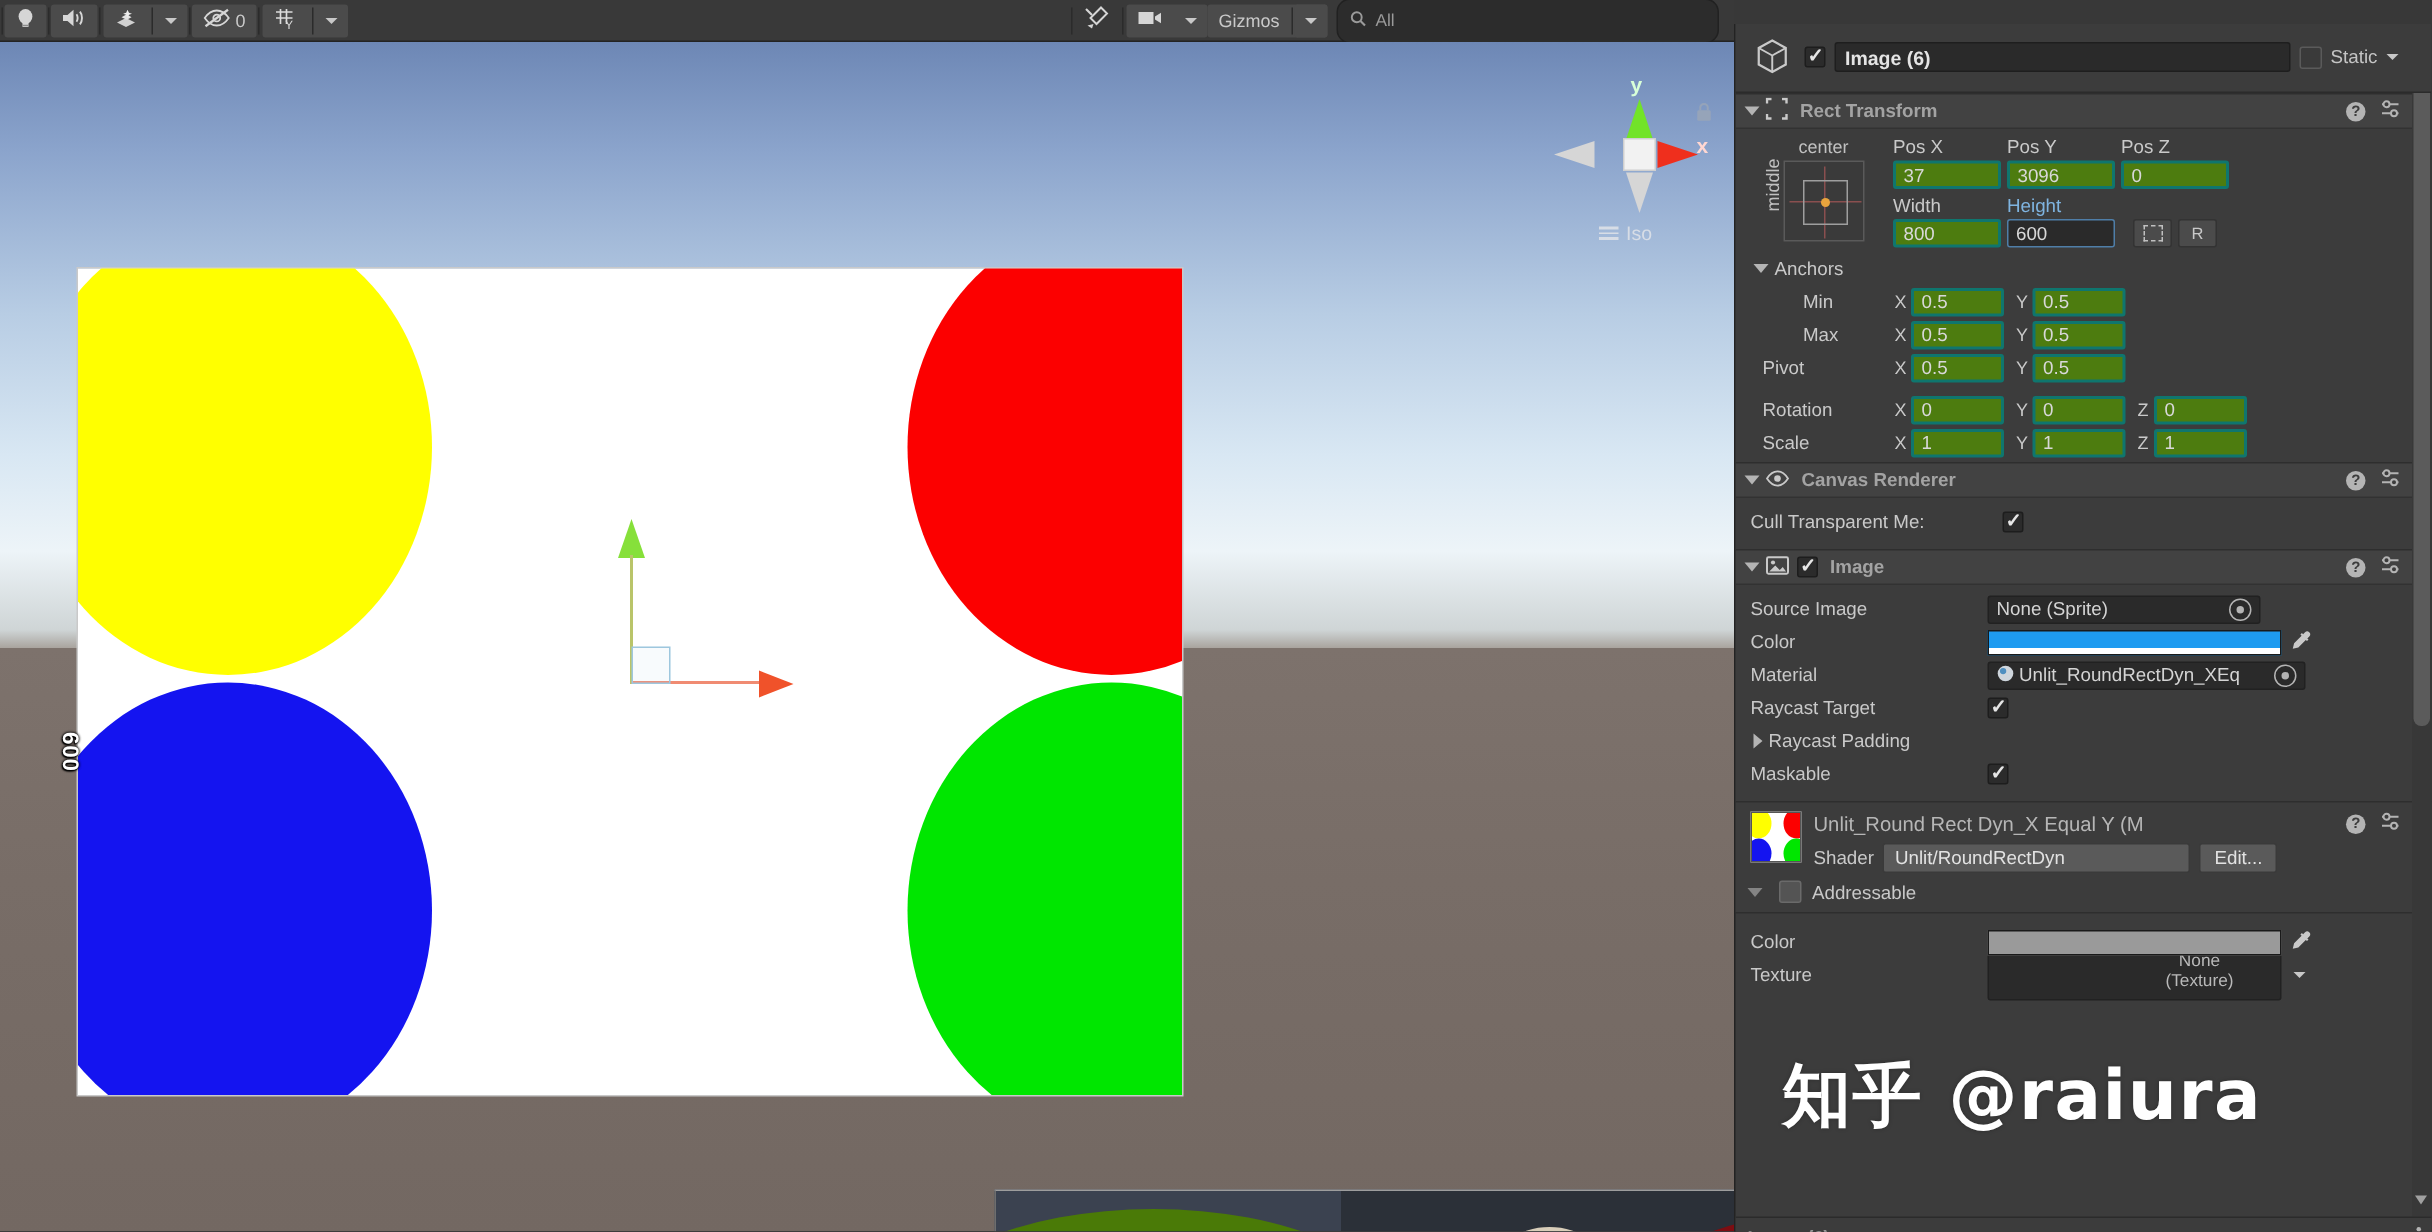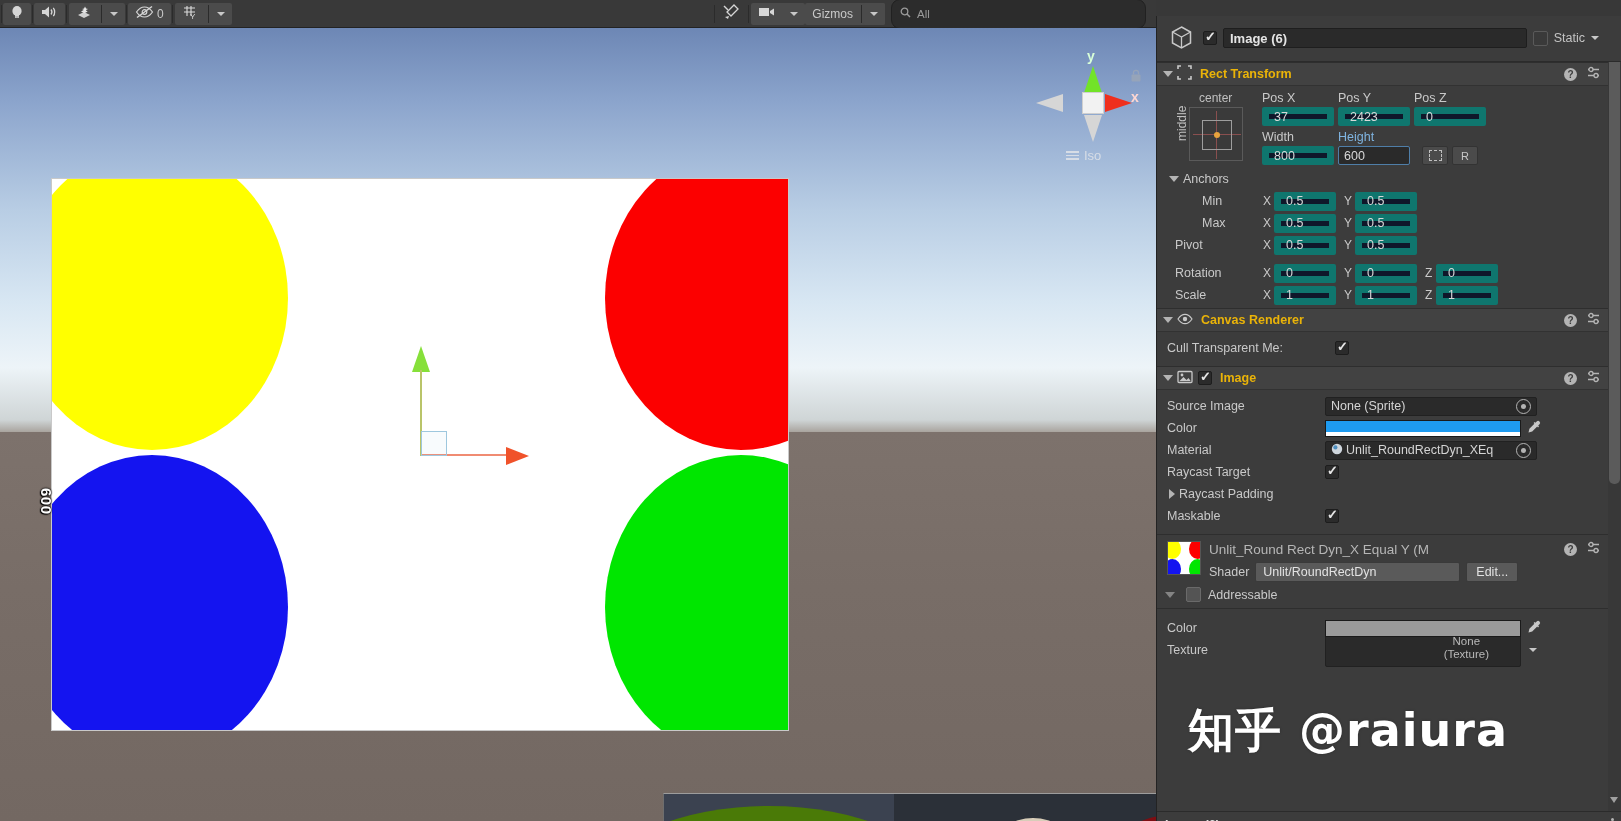--- a/index.html
+++ b/index.html
@@ -124,35 +124,35 @@
   .static-lbl { color:#c4c4c4; font-size:12.5px; }
   .dd { background:#4b4b4b; border:1px solid #333; border-radius:2px; height:19px;
     display:flex; align-items:center; justify-content:space-between; padding:0 4px 0 6px;
     color:#d0d0d0; font-size:12px; }
   .dd .caret2 { width:0;height:0;border-left:4px solid transparent;border-right:4px solid transparent;
     border-top:5px solid #c8c8c8; margin-left:6px; }
 
   
   .comp-head { display:flex; align-items:center; height:24px; background:#424242;
     border-top:1px solid #2e2e2e; border-bottom:1px solid #323232; padding:0 8px 0 6px; }
-  .comp-title { font-weight:bold; color:#eab308; font-size:12.5px; margin-left:8px; flex:1; }
+  .comp-title { font-weight:bold; color:#a3a3a3; font-size:12.5px; margin-left:8px; flex:1; }
   .foldout { width:0;height:0;border-left:5px solid transparent;border-right:5px solid transparent;
     border-top:6px solid #b4b4b4; margin-right:4px; }
   .foldout.closed { border-top:none;border-left:6px solid #b4b4b4;
     border-top:5px solid transparent;border-bottom:5px solid transparent;border-right:none; }
   .hicons { display:flex; align-items:center; gap:10px; color:#b9b9b9; font-size:12px; }
   .qmark { width:13px;height:13px;border-radius:50%;background:#b4b4b4;color:#3c3c3c;
     font-size:10px;font-weight:bold;display:flex;align-items:center;justify-content:center; }
   .kebab { display:flex;flex-direction:column;gap:2px; }
   .kebab i { width:3px;height:3px;background:#b4b4b4;border-radius:50%; display:block; }
 
   .comp-body { padding:5px 8px 7px 10px; background:#3c3c3c; }
   .prop-row { display:flex; align-items:center; height:22px; }
   .plabel { color:#c9c9c9; font-size:12.5px; }
-  .num { background:#0f172a; border:7px solid #0f766e; border-radius:2px; height:19px;
+  .num { background:#4d7c0f; border:2px solid #0f766e; border-radius:2px; height:19px;
     color:#d8d8d8; font-size:12.5px; display:flex; align-items:center; padding:0 5px; }
   .num.focused { border:1px solid #4f7ea8; background:#2a2a2a; }
   .axis { color:#c9c9c9; font-size:12px; width:11px; }
   .colhead { color:#c9c9c9; font-size:12.5px; }
   .colhead.blue { color:#7fb4e0; }
   .objfield { background:#2a2a2a; border:1px solid #212121; border-radius:2px; height:19px;
     color:#d4d4d4; font-size:12.5px; display:flex; align-items:center; padding:0 5px;
     justify-content:space-between; overflow:hidden; white-space:nowrap; }
   .objpick { width:15px; height:15px; border-radius:50%; border:1.5px solid #b4b4b4;
     display:flex;align-items:center;justify-content:center; flex:0 0 15px; }
@@ -438,21 +438,21 @@
         </div>
 
         <div style="flex:1;">
           <div style="display:flex; gap:4px;">
             <span class="colhead" style="width:72px;">Pos X</span>
             <span class="colhead" style="width:72px;">Pos Y</span>
             <span class="colhead" style="width:72px;">Pos Z</span>
           </div>
           <div style="display:flex; gap:4px; margin-top:2px;">
             <span class="num" style="width:72px;">37</span>
-            <span class="num" style="width:72px;">2423</span>
+            <span class="num" style="width:72px;">3096</span>
             <span class="num" style="width:72px;">0</span>
           </div>
           <div style="display:flex; gap:4px; margin-top:4px;">
             <span class="colhead" style="width:72px;">Width</span>
             <span class="colhead blue" style="width:72px;">Height</span>
           </div>
           <div style="display:flex; gap:4px; margin-top:2px; align-items:center;">
             <span class="num" style="width:72px;">800</span>
             <span class="num focused" style="width:72px;">600</span>
             <span style="width:4px;"></span>
@@ -566,21 +566,21 @@
         <span class="kebab">
             <i></i>
             <i></i>
             <i></i>
           </span>
       </span>
     </div>
     <div class="comp-body">
       <div class="prop-row">
         <span class="plabel" style="width:158px;">Source Image</span>
-        <span class="objfield" style="width:212px;">
+        <span class="objfield" style="width:182px;">
           <span>None (Sprite)</span>
           <span class="objpick">
               <i></i>
             </span>
         </span>
       </div>
       <div class="prop-row">
         <span class="plabel" style="width:158px;">Color</span>
         <span class="colorfield" style="width:196px;">
             <i class="alpha"></i>

